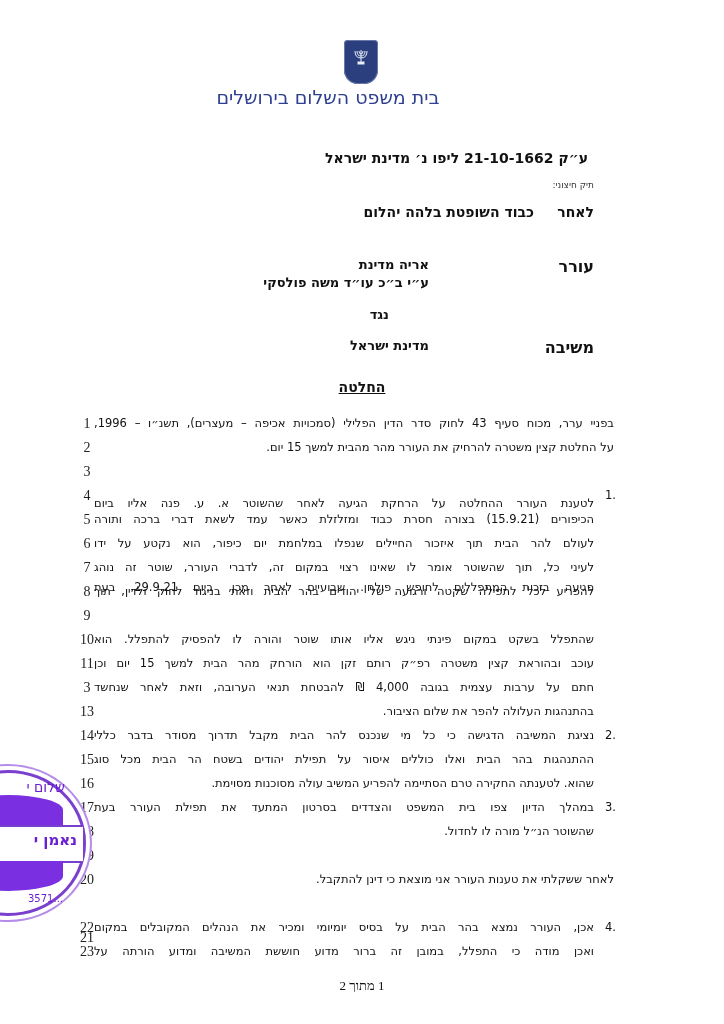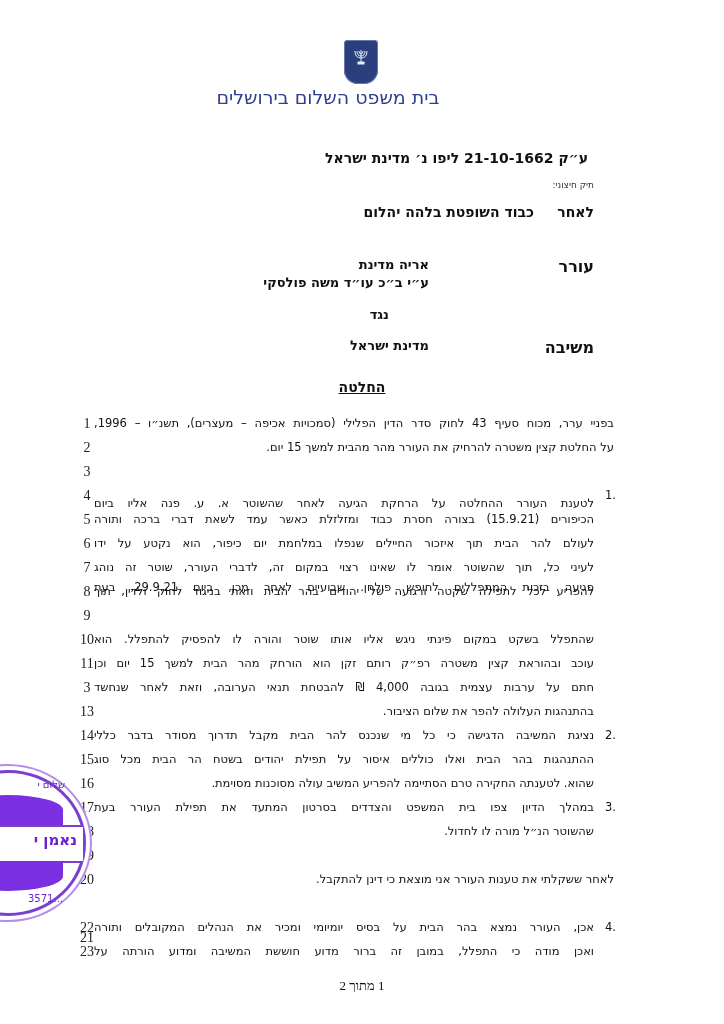--- a/index.html
+++ b/index.html
@@ -20,21 +20,21 @@
   .lineno { left:78px; width:18px; text-align:center; font-family:"Liberation Serif", serif; font-size:14px; color:#222; }
   .bodyline { right:110px; width:520px; font-size:11.5px; text-align:justify; text-align-last:justify; white-space:nowrap; }
   .bodyline.short { text-align-last:right; }
   .bodyline.indent { right:130px; width:500px; }
   .num { right:108px; font-size:11.5px; }
   .stamp { left:-70px; top:770px; width:150px; height:140px; border-radius:50%; border:3px solid #7b3fcf; box-shadow:0 0 0 4px #fff, 0 0 0 6px #b58ce8; }
   .stamp .band { position:absolute; left:0; right:0; top:52px; height:34px; background:#fff; border-top:2px solid #7b3fcf; border-bottom:2px solid #7b3fcf; }
   .stamp .fillTop { position:absolute; left:20px; right:20px; top:22px; height:30px; background:#7a2fe0; border-radius:50% 50% 0 0; }
   .stamp .fillBot { position:absolute; left:20px; right:20px; top:88px; height:30px; background:#7a2fe0; border-radius:0 0 50% 50%; }
   .stamp .stampname { position:absolute; right:6px; top:58px; color:#6a1fd0; font-weight:bold; font-size:15px; direction:rtl; }
-  .stamp .stamptop { position:absolute; right:18px; top:6px; color:#6a1fd0; font-size:10px; direction:rtl; }
+  .stamp .stamptop { position:absolute; right:18px; top:6px; color:#6a1fd0; font-size:14px; direction:rtl; }
   .stamp .stampbot { position:absolute; right:20px; top:120px; color:#6a1fd0; font-size:10px; }
   .footer { top:978px; left:0; width:724px; text-align:center; font-size:13px; font-family:"Liberation Serif", serif; }
 </style>
 </head>
 <body>
 
 <div class="abs emblem">
   <svg class="menorah" viewBox="0 0 16 18">
     <g stroke="#e8ecf6" stroke-width="1" fill="none">
       <line x1="8" y1="2" x2="8" y2="14"></line>
@@ -105,21 +105,21 @@
 <div class="abs bodyline indent rtl" style="top:752px">ההתנהגות בהר הבית ואלו כוללים איסור על תפילת יהודים בשטח הר הבית מכל סוג</div>
 <div class="abs bodyline indent short rtl" style="top:776px">שהוא. לטענתה החקירה טרם הסתיימה להפריע המשיב עולה מסוכנות מסוימת.</div>
 
 <div class="abs num" style="top:800px">3.</div>
 <div class="abs bodyline indent rtl" style="top:800px">במהלך הדיון צפו בית המשפט והצדדים בסרטון המתעד את תפילת העורר בעת</div>
 <div class="abs bodyline indent short rtl" style="top:824px">שהשוטר הנ״ל מורה לו לחדול.</div>
 
 <div class="abs bodyline short rtl" style="top:872px">לאחר ששקלתי את טענות העורר אני מוצאת כי דינן להתקבל.</div>
 
 <div class="abs num" style="top:920px">4.</div>
-<div class="abs bodyline indent rtl" style="top:920px">אכן, העורר נמצא בהר הבית על בסיס יומיומי ומכיר את הנהלים המקובלים ותורה</div>
+<div class="abs bodyline indent rtl" style="top:920px">אכן, העורר נמצא בהר הבית על בסיס יומיומי ומכיר את הנהלים המקובלים במקום</div>
 <div class="abs bodyline indent rtl" style="top:944px">ואכן מודה כי התפלל, במובן זה ברור מדוע חוששת המשיבה ומדוע הורתה על</div>
 
 <div class="abs stamp">
   <div class="fillTop"></div>
   <div class="band"></div>
   <div class="fillBot"></div>
   <div class="stamptop">שלום י</div>
   <div class="stampname">נאמן י</div>
   <div class="stampbot">3571...</div>
 </div>

